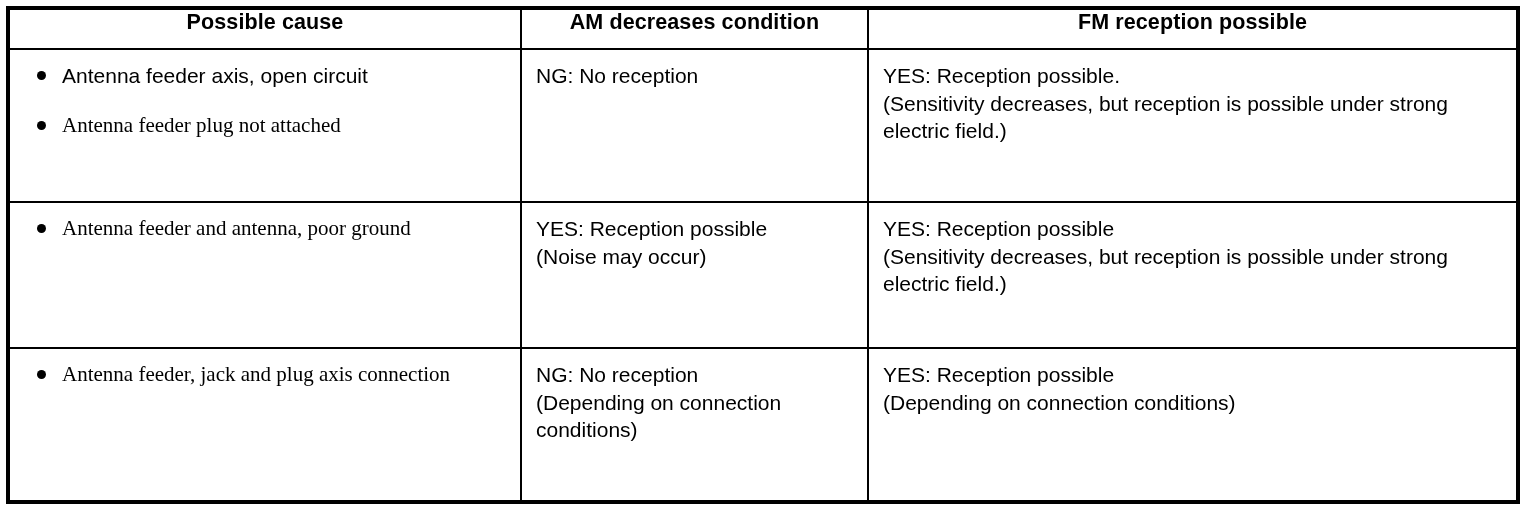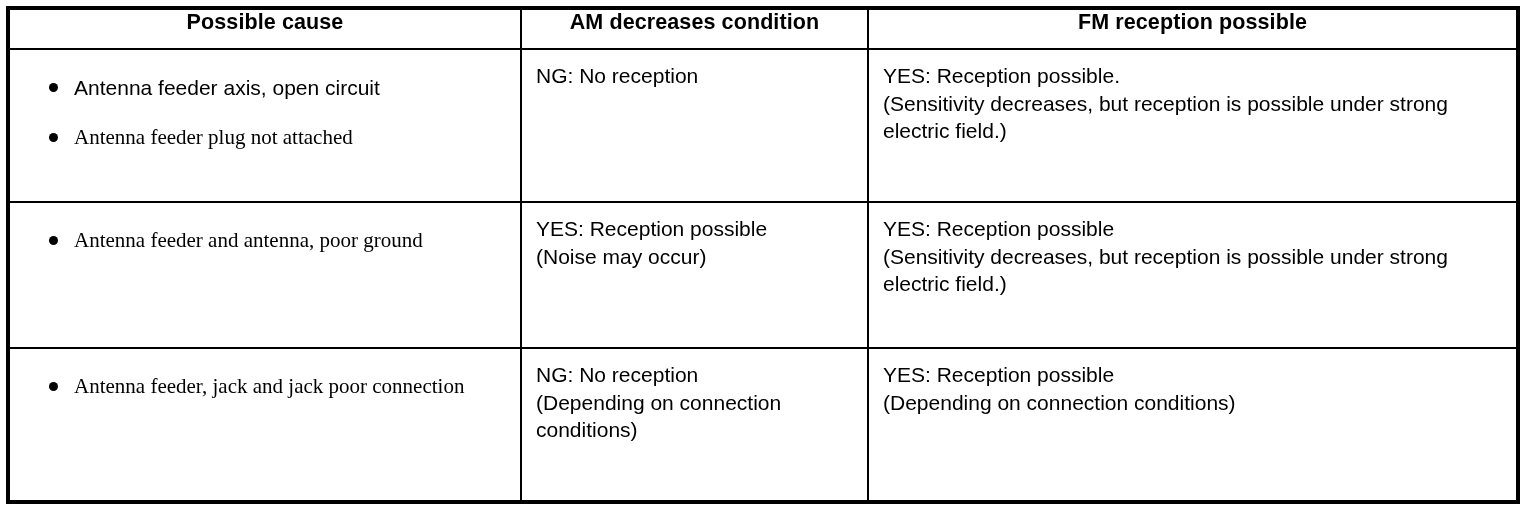--- a/index.html
+++ b/index.html
@@ -63,21 +63,21 @@
     line-height: 1.32;
   }
 
   .cell-pad {
     padding: 12px 10px 10px 14px;
   }
 
   
   ul.cause-list {
     list-style: none;
-    margin: 12px;
+    margin: 0;
     padding: 0;
   }
   ul.cause-list li {
     position: relative;
     padding-left: 38px;
     margin: 0 0 22px 0;
   }
   ul.cause-list li:last-child {
     margin-bottom: 0;
     font-family: Liberation Serif, serif;
@@ -183,21 +183,21 @@
           </div>
         </td>
       </tr>
 
       <tr class="row-4">
         <td>
           <div class="cell-pad">
             <ul class="cause-list">
               <li>
                 <span class="bullet-dot"></span>
-                <span class="cause-text">Antenna feeder, jack and jack poor connection</span>
+                <span class="cause-text">Antenna feeder, jack and plug axis connection</span>
               </li>
             </ul>
           </div>
         </td>
         <td>
           <div class="cell-pad">
             <p class="cond-line">NG: No reception</p>
             <p class="cond-line">(Depending on connection conditions)</p>
           </div>
         </td>

